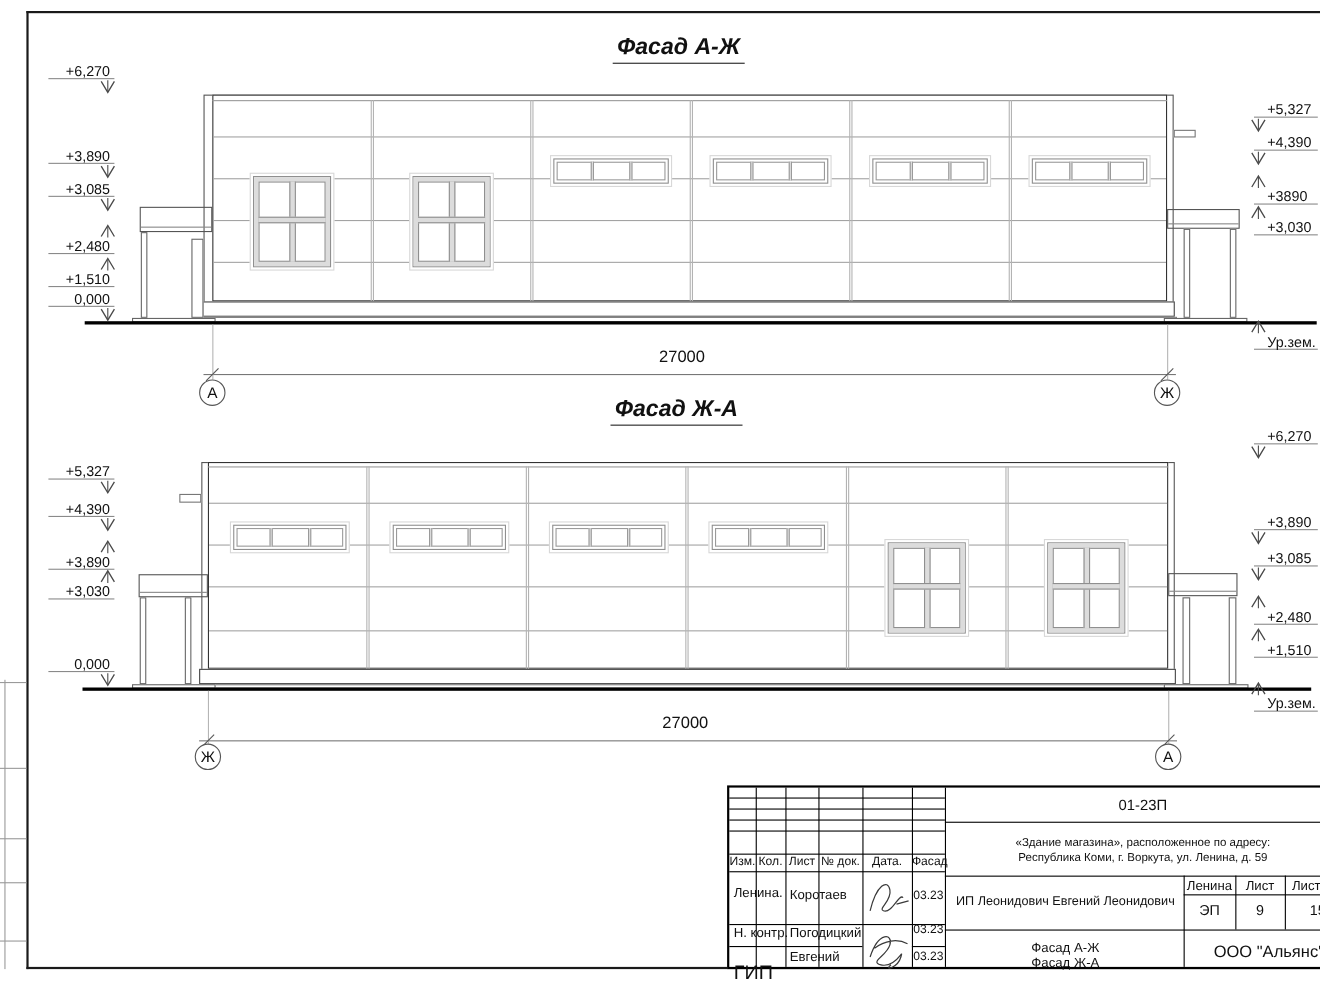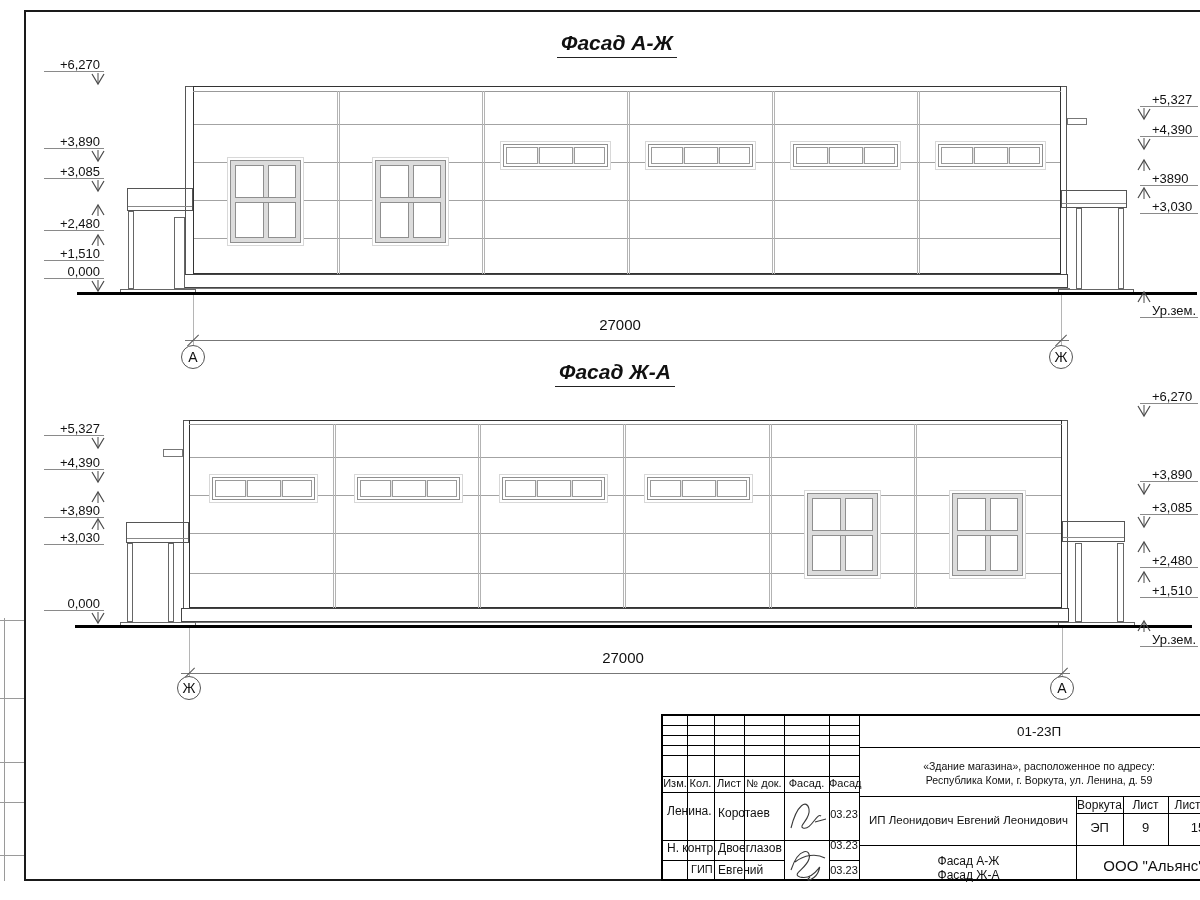--- a/index.html
+++ b/index.html
@@ -330,49 +330,49 @@
 
     <div class="tbh" style="left:196px;top:31px;width:345px;"></div>
     <div class="tbh" style="left:196px;top:80px;width:345px;"></div>
     <div class="tbh" style="left:413px;top:97px;width:128px;"></div>
     <div class="tbh" style="left:196px;top:129px;width:345px;"></div>
 
     <div class="tbc ctr" style="left:0;top:61px;width:24px;">Изм.</div>
     <div class="tbc ctr" style="left:24px;top:61px;width:27px;">Кол.</div>
     <div class="tbc ctr" style="left:51px;top:61px;width:30px;">Лист</div>
     <div class="tbc ctr" style="left:81px;top:61px;width:40px;">№ док.</div>
-    <div class="tbc ctr" style="left:121px;top:61px;width:45px;">Фасад.</div>
+    <div class="tbc ctr" style="left:121px;top:61px;width:45px;">Дата.</div>
     <div class="tbc ctr" style="left:166px;top:61px;width:30px;">Фасад</div>
 
     <div class="tbc" style="left:4px;top:88px;font-size:12px;">Ленина.</div>
     <div class="tbc" style="left:55px;top:90px;font-size:12px;">Коротаев</div>
     <div class="tbc ctr" style="left:166px;top:92px;width:30px;">03.23</div>
     <div class="tbc" style="left:4px;top:125px;font-size:12px;">Н. контр.</div>
-    <div class="tbc" style="left:55px;top:125px;font-size:12px;">Двоеглазов</div>
+    <div class="tbc" style="left:55px;top:125px;font-size:12px;">Погодицкий</div>
     <div class="tbc ctr" style="left:166px;top:123px;width:30px;">03.23</div>
-    <div class="tbc" style="left:4px;top:147px;font-size:11px;margin-left:24px;">ГИП</div>
+    <div class="tbc" style="left:4px;top:158px;font-size:18px;">ГИП</div>
     <div class="tbc" style="left:55px;top:147px;font-size:12px;">Евгений</div>
     <div class="tbc ctr" style="left:166px;top:148px;width:30px;">03.23</div>
 
     <div class="sig abs" style="left:124px;top:80px;">
       <svg width="42" height="42" viewBox="0 0 42 42">
           <path d="M4 32 C10 8 20 3 22 13 C24 23 11 30 16 32 C24 35 30 16 34 20 M28 26 L39 23" fill="none" stroke="#3a3a3a" stroke-width="1.1"></path>
         </svg>
     </div>
     <div class="sig abs" style="left:122px;top:126px;">
       <svg width="45" height="40" viewBox="0 0 45 40">
           <path d="M6 28 C14 4 27 7 24 17 C21 27 6 32 15 35 C30 39 37 18 34 28 C31 38 18 41 25 35 M10 20 C19 13 31 11 40 16" fill="none" stroke="#3a3a3a" stroke-width="1.1"></path>
         </svg>
     </div>
 
     <div class="tbc ctr" style="left:196px;top:8px;width:360px;font-size:13.5px;">01-23П</div>
     <div class="tbc ctr" style="left:196px;top:44px;width:360px;font-size:10.5px;">«Здание магазина», расположенное по адресу:</div>
     <div class="tbc ctr" style="left:196px;top:58px;width:360px;font-size:10.5px;">Республика Коми, г. Воркута, ул. Ленина, д. 59</div>
     <div class="tbc ctr" style="left:198px;top:98px;width:215px;font-size:11.5px;">ИП Леонидович Евгений Леонидович</div>
-    <div class="tbc ctr" style="left:413px;top:82px;width:47px;font-size:12px;">Воркута</div>
+    <div class="tbc ctr" style="left:413px;top:82px;width:47px;font-size:12px;">Ленина</div>
     <div class="tbc ctr" style="left:460px;top:82px;width:45px;font-size:12px;">Лист</div>
     <div class="tbc ctr" style="left:505px;top:82px;width:52px;font-size:12px;">Листов</div>
     <div class="tbc ctr" style="left:413px;top:104px;width:47px;font-size:13px;">ЭП</div>
     <div class="tbc ctr" style="left:460px;top:104px;width:45px;font-size:13px;">9</div>
     <div class="tbc ctr" style="left:505px;top:104px;width:60px;font-size:13px;">15</div>
     <div class="tbc ctr" style="left:198px;top:138px;width:215px;font-size:12px;">Фасад А-Ж</div>
     <div class="tbc ctr" style="left:198px;top:152px;width:215px;font-size:12px;">Фасад Ж-А</div>
     <div class="tbc ctr" style="left:413px;top:141px;width:155px;font-size:15px;">ООО "Альянс"</div>
   </div>
 </div>

